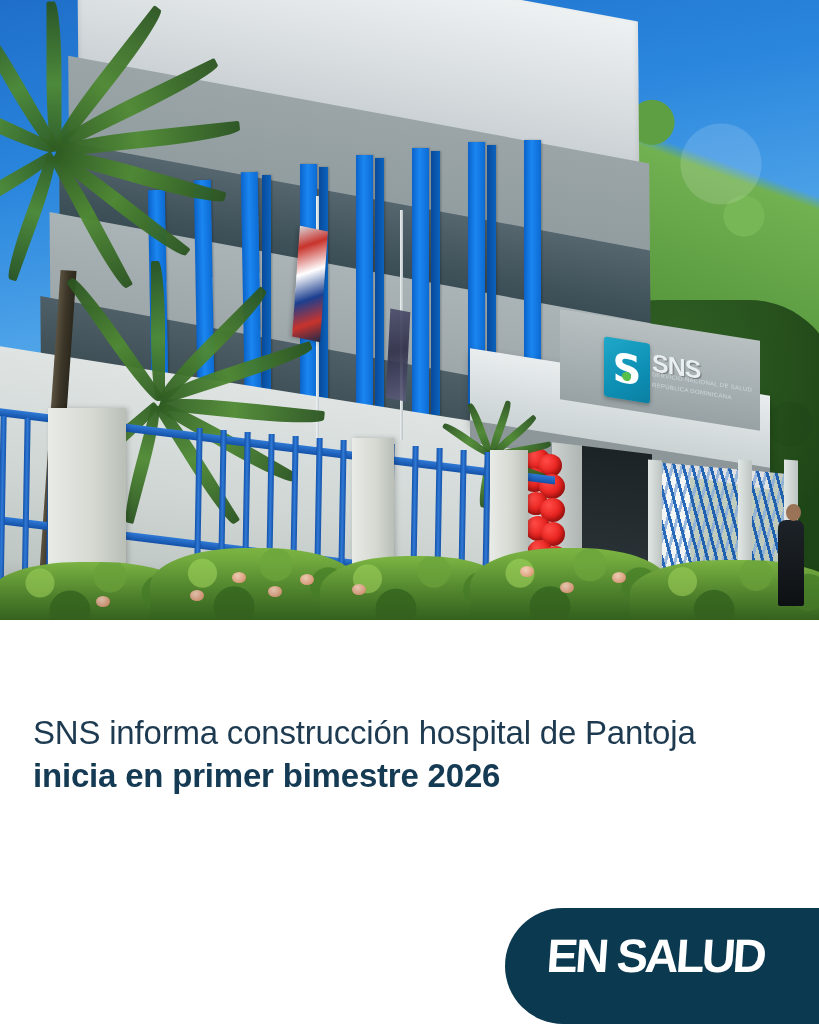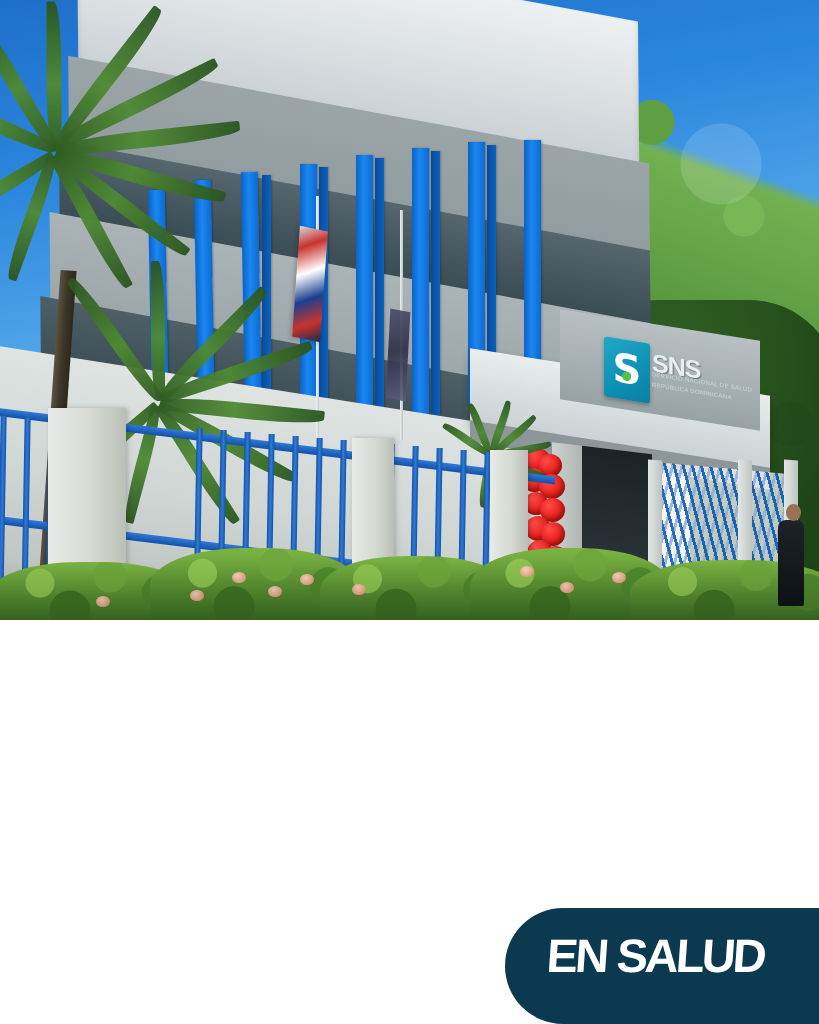--- a/index.html
+++ b/index.html
@@ -568,17 +568,19 @@
   <div class="blossom" style="left:352px; top:584px;"></div>
   <div class="blossom" style="left:96px;  top:596px;"></div>
 
   <div class="person-body"></div>
   <div class="person-head"></div>
 
   <div class="photo-bottom-fade"></div>
 </div>
 
 <div class="textblock">
+  <div class="headline-1">SNS informa construcción hospital de Pantoja</div>
+  <div class="headline-2">inicia en primer bimestre 2026</div>
 </div>
 
 <div class="logo-pill">
   <div class="logo-main"><span class="en">EN</span> <span class="sal">SALUD</span></div>
 </div>
 
 </body></html>

